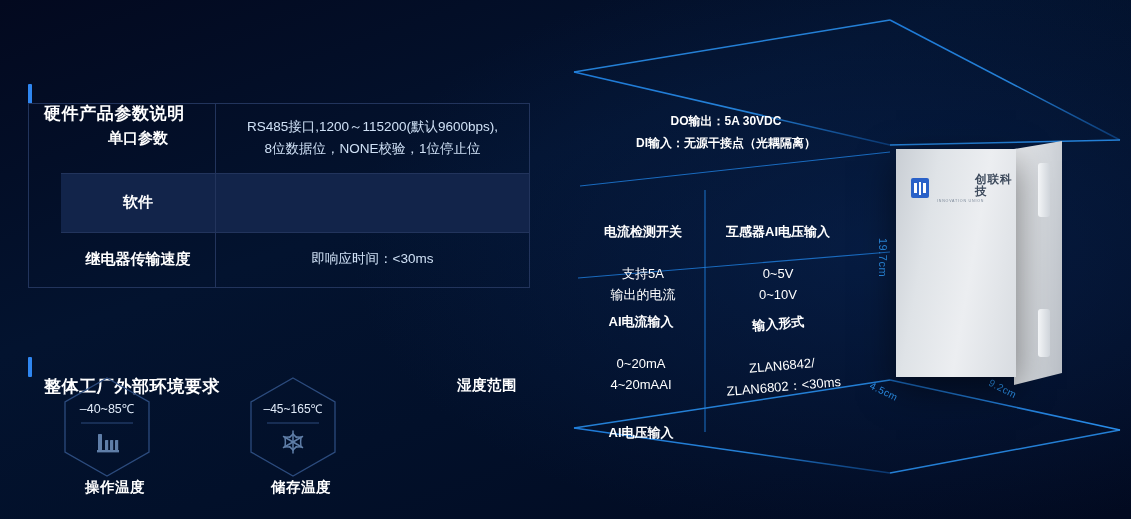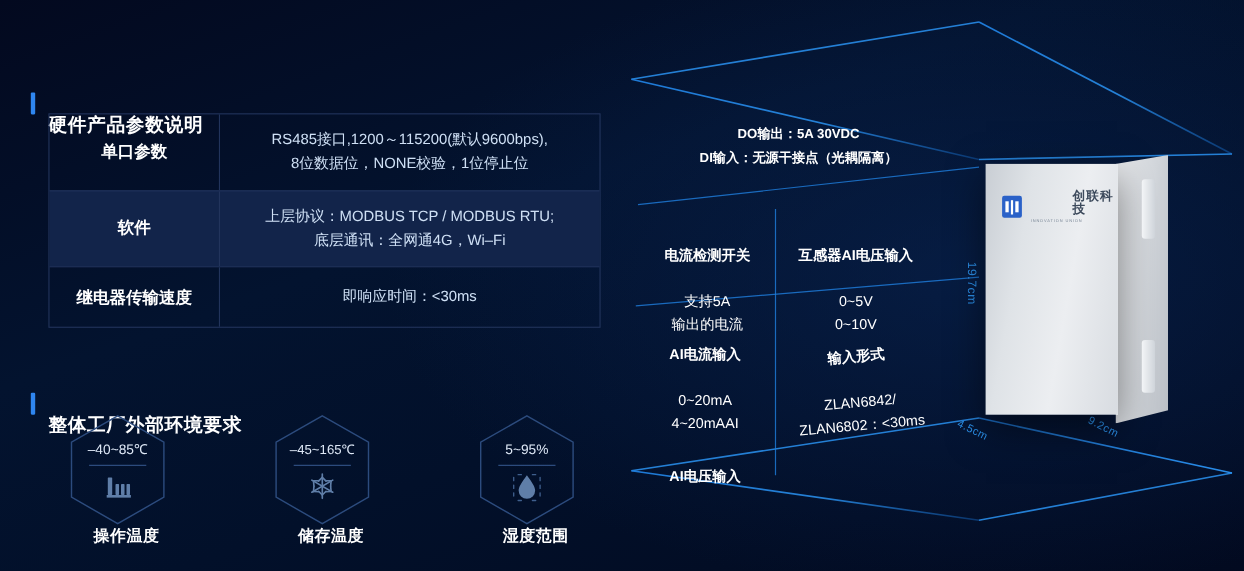--- a/index.html
+++ b/index.html
@@ -47,26 +47,27 @@
     font-weight: bold;
     letter-spacing: 0.6px;
     color: #ffffff;
     white-space: nowrap;
     margin-top: 40px;
   }
 
   
   .spec-table {
     position: absolute;
-    left: 44px;
+    left: 28px;
     top: 103px;
     width: 502px;
     border: 1px solid #22345c;
     border-collapse: collapse;
     box-sizing: border-box;
+    padding-left: 32px;
   }
   .spec-row {
     display: flex;
     align-items: stretch;
   }
   .spec-row + .spec-row { border-top: 1px solid #22345c; }
   .spec-row.alt { background: #12244a; }
   .spec-key {
     width: 155px;
     flex: none;
@@ -276,22 +277,20 @@
     </div>
 
     <div class="spec-table">
       <div class="spec-row">
         <div class="spec-key r1">单口参数</div>
         <div class="spec-val r1">RS485接口,1200～115200(默认9600bps),
 8位数据位，NONE校验，1位停止位</div>
       </div>
       <div class="spec-row alt">
         <div class="spec-key r2">软件</div>
-        <div class="spec-val r2">上层协议：MODBUS TCP / MODBUS RTU;
-底层通讯：全网通4G，Wi–Fi</div>
       </div>
       <div class="spec-row">
         <div class="spec-key r3">继电器传输速度</div>
         <div class="spec-val r3">即响应时间：&lt;30ms</div>
       </div>
     </div>
 
     <div class="section-title" style="left:28px; top:335px;">
       <span class="title-bar"></span>
       <span class="title-text">整体工厂外部环境要求</span>
@@ -343,42 +342,20 @@
                 <line x1="54" y1="61.2" x2="53.6" y2="65.8"></line>
             </g>
           </svg>
         </div>
         <div class="hex-label-box">
           <span class="hex-label">储存温度</span>
         </div>
       </div>
 
       <div class="hex-item">
-        <div class="hex-wrap">
-          <svg width="92" height="102" viewBox="0 0 92 102">
-            <polygon points="46,2 88,26 88,76 46,100 4,76 4,26" fill="none" stroke="#2c4b7d" stroke-width="1.3"></polygon>
-            <text x="46" y="37" text-anchor="middle" fill="#dfe9f7" font-size="12.5" font-family="Liberation Sans, sans-serif">5~95%</text>
-            <line x1="20" y1="47" x2="72" y2="47" stroke="#2c4b7d" stroke-width="1.1"></line>
-            <g>
-              <path d="M46 56 C41 63 38.5 66.5 38.5 70 a7.5 7.5 0 0 0 15 0 C53.5 66.5 51 63 46 56 Z" fill="#5f7ea8"></path>
-              <g stroke="#3f5f8d" stroke-width="1.2" stroke-linecap="round">
-                <line x1="34" y1="58" x2="34" y2="61"></line>
-                <line x1="34" y1="65" x2="34" y2="68"></line>
-                <line x1="34" y1="72" x2="34" y2="75"></line>
-                <line x1="58" y1="58" x2="58" y2="61"></line>
-                <line x1="58" y1="65" x2="58" y2="68"></line>
-                <line x1="58" y1="72" x2="58" y2="75"></line>
-                <line x1="38" y1="55.5" x2="41" y2="55.5"></line>
-                <line x1="51" y1="55.5" x2="54" y2="55.5"></line>
-                <line x1="38" y1="79" x2="41" y2="79"></line>
-                <line x1="51" y1="79" x2="54" y2="79"></line>
-              </g>
-            </g>
-          </svg>
-        </div>
         <div class="hex-label-box">
           <span class="hex-label">湿度范围</span>
         </div>
       </div>
 
     </div>
   </div>
 
   <div class="right-col">
 

